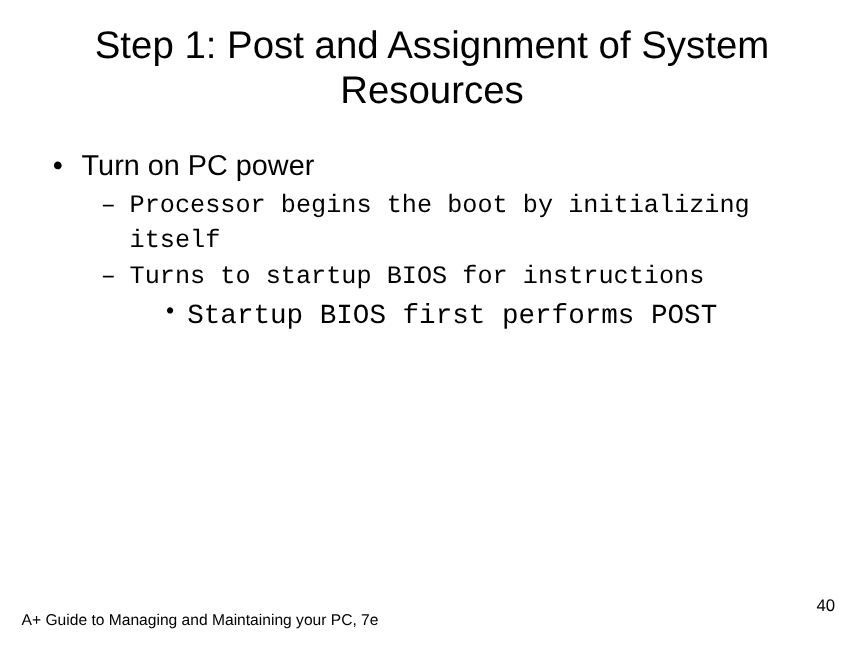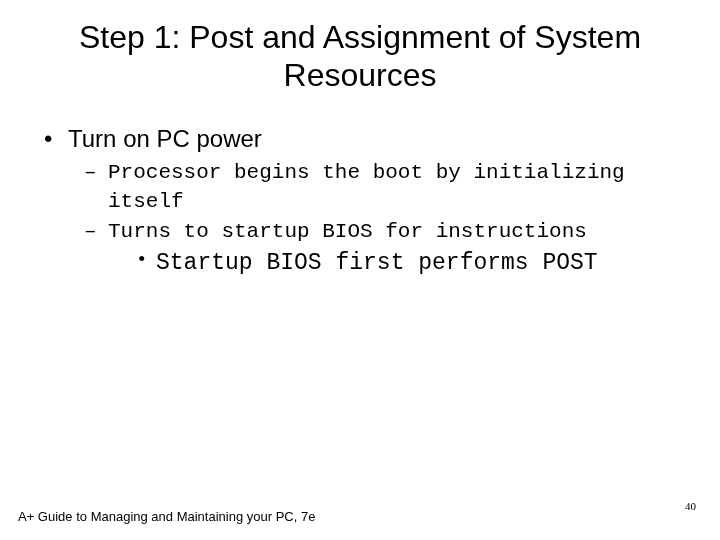--- a/index.html
+++ b/index.html
@@ -93,22 +93,21 @@
   .footer-left {
     position: absolute;
     left: 18px;
     bottom: 16px;
     font-size: 13px;
   }
   .footer-right {
     position: absolute;
     right: 24px;
     bottom: 28px;
-    font-size: 11px;
-    font-family: Liberation Serif, serif;
+    font-size: 14px;
   }
 </style>
 </head>
 <body>
 
 <div class="slide">
 
   <div class="title">Step 1: Post and Assignment of System Resources</div>
 
   <div class="body">

